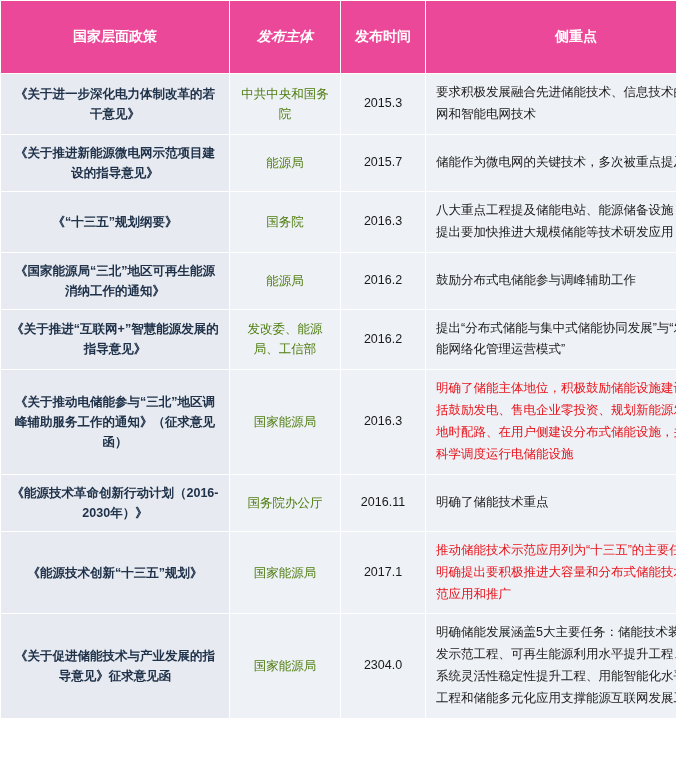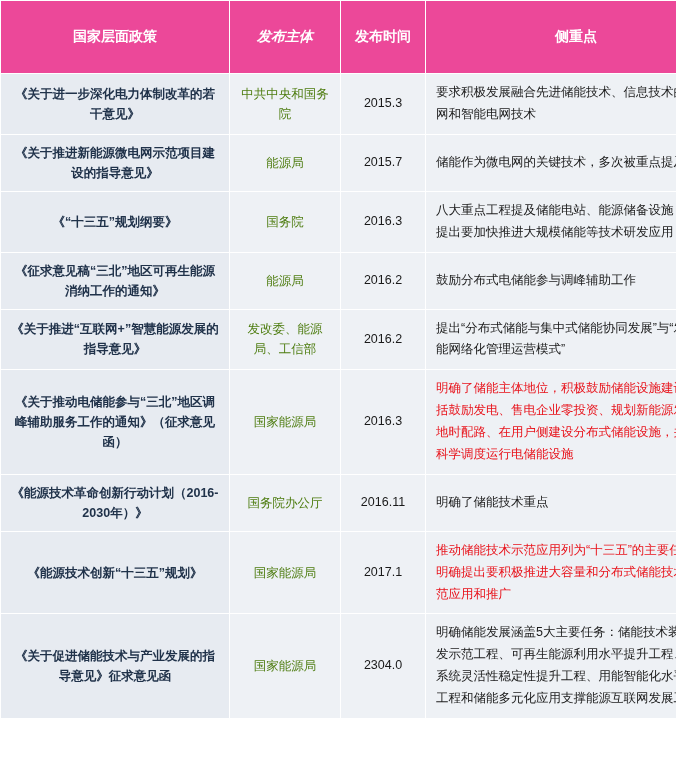--- a/index.html
+++ b/index.html
@@ -95,21 +95,21 @@
         <td class="c-date">2015.7</td>
         <td class="c-focus">储能作为微电网的关键技术，多次被重点提及</td>
       </tr>
       <tr>
         <td class="c-policy">《“十三五”规划纲要》</td>
         <td class="c-issuer">国务院</td>
         <td class="c-date">2016.3</td>
         <td class="c-focus">八大重点工程提及储能电站、能源储备设施，重点提出要加快推进大规模储能等技术研发应用</td>
       </tr>
       <tr>
-        <td class="c-policy">《征求意见稿“三北”地区可再生能源消纳工作的通知》</td>
+        <td class="c-policy">《国家能源局“三北”地区可再生能源消纳工作的通知》</td>
         <td class="c-issuer">能源局</td>
         <td class="c-date">2016.2</td>
         <td class="c-focus">鼓励分布式电储能参与调峰辅助工作</td>
       </tr>
       <tr>
         <td class="c-policy">《关于推进“互联网+”智慧能源发展的指导意见》</td>
         <td class="c-issuer">发改委、能源局、工信部</td>
         <td class="c-date">2016.2</td>
         <td class="c-focus">提出“分布式储能与集中式储能协同发展”与“发展储能网络化管理运营模式”</td>
       </tr>

